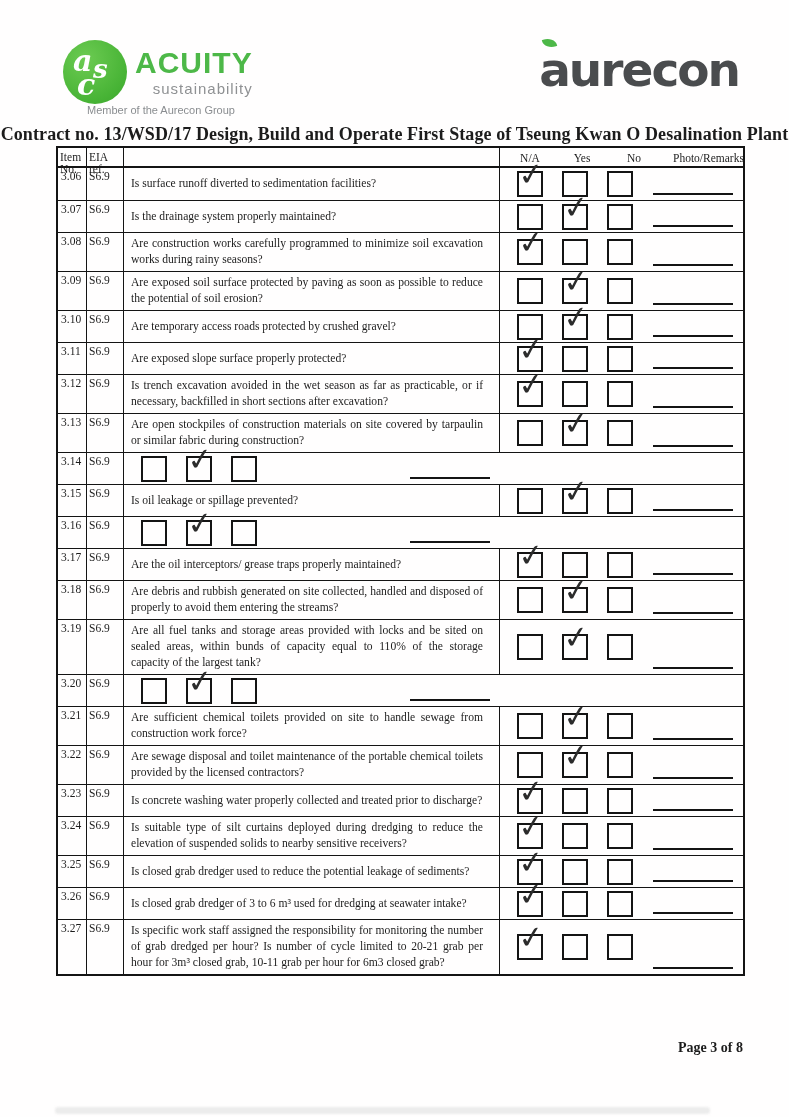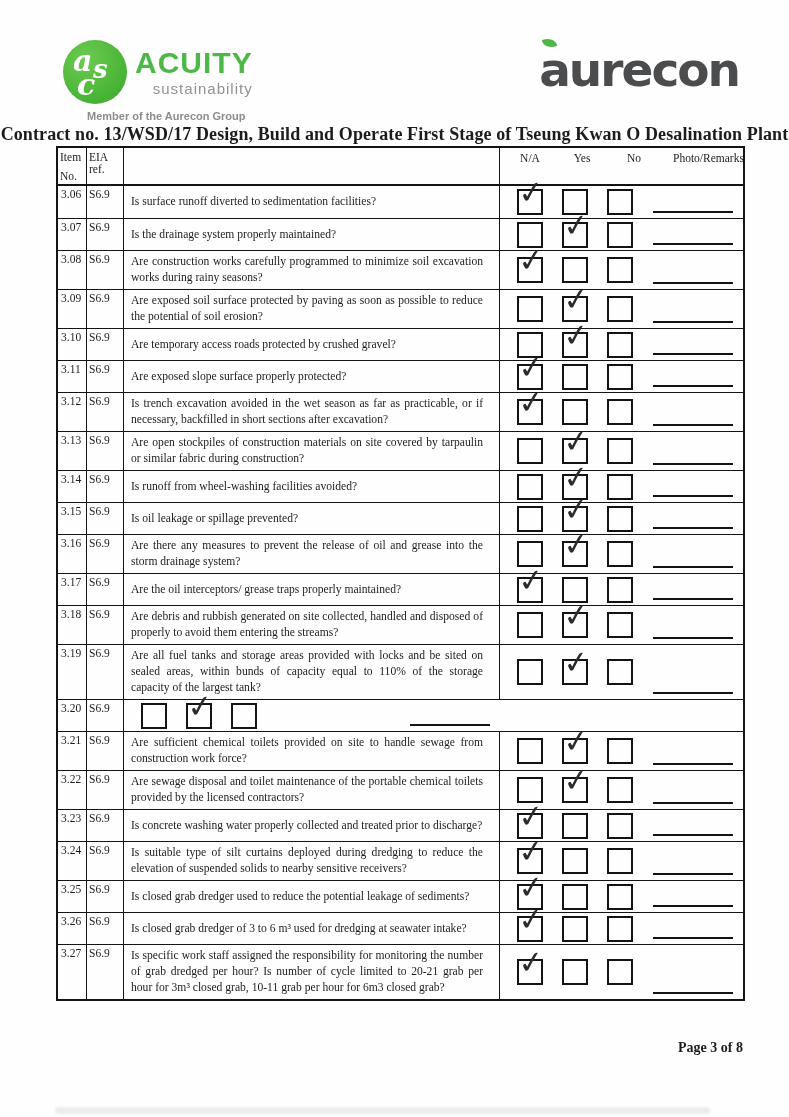--- a/index.html
+++ b/index.html
@@ -28,22 +28,22 @@
   .acuity-text { margin-left:8px; padding-top:8px; }
   .acuity-name {
     font-family:"Liberation Sans", sans-serif; font-weight:bold;
     font-size:30px; line-height:1; color:#4db848; letter-spacing:1px;
   }
   .acuity-sub {
     font-family:"Liberation Sans", sans-serif; font-size:15px;
     color:#8f9193; letter-spacing:1px; text-align:right; margin-top:2px;
   }
   .acuity-tag {
-    font-family:"Liberation Sans", sans-serif; font-weight:bold;
-    font-size:11px; color:#8a8d90; margin-top:6px; margin-left:24px;
+    font-family:"Liberation Sans", sans-serif; font-weight:normal;
+    font-size:11px; color:#8a8d90; margin-left:24px;
   }
   .aurecon { position:absolute; right:50px; top:46px; }
   .aurecon-word {
     position:relative; font-family:"DejaVu Sans", sans-serif; font-weight:bold;
     font-size:47px; line-height:1; color:#4a4c4e; letter-spacing:-2px;
   }
   .aurecon-leaf {
     position:absolute; left:4px; top:-8px; width:13px; height:10px;
     background:#4db848; border-radius:0 90% 0 90%;
     transform:rotate(-18deg); display:block;
@@ -54,21 +54,21 @@
     letter-spacing:0.1px;
   }
   
   .sheet-table {
     position:absolute; left:56px; top:146px; width:689px;
     border:2px solid #141414; background:#fffefe;
   }
   .trow, .thead {
     display:grid; grid-template-columns:29px 37px 376px 243px;
   }
-  .thead { height:38px; border-bottom:2px solid #141414; }
+  .thead { height:20px; border-bottom:2px solid #141414; }
   .trow + .trow { border-top:1.5px solid #141414; }
   .cell { position:relative; }
   .c-item { border-right:1.5px solid #141414; padding:2px 1px 1px 3px; font-size:11.5px; }
   .c-eia  { border-right:1.5px solid #141414; padding:2px 0 1px 2px; font-size:11.5px; }
   .c-q    { border-right:1.5px solid #141414; padding:3px 16px 3px 7px;
             display:flex; align-items:center; }
   .c-q span { font-size:11.6px; line-height:16px; text-align:justify; width:100%; }
   .c-checks { display:flex; align-items:center; padding-left:17px; gap:19px; }
   .h-item { display:flex; flex-direction:column; justify-content:space-between;
             padding:3px 1px 2px 2px; font-size:11.5px; }
@@ -262,23 +262,20 @@
             <span class="box">
               <span class="tick">✓</span>
             </span>
             <span class="box"></span>
             <span class="rline"></span>
           </div>
         </div>
         <div class="trow">
           <div class="cell c-item">3.14</div>
           <div class="cell c-eia">S6.9</div>
-          <div class="cell c-q">
-            <span>Is runoff from wheel-washing facilities avoided?</span>
-          </div>
           <div class="cell c-checks">
             <span class="box"></span>
             <span class="box">
               <span class="tick">✓</span>
             </span>
             <span class="box"></span>
             <span class="rline"></span>
           </div>
         </div>
         <div class="trow">
@@ -292,23 +289,20 @@
             <span class="box">
               <span class="tick">✓</span>
             </span>
             <span class="box"></span>
             <span class="rline"></span>
           </div>
         </div>
         <div class="trow">
           <div class="cell c-item">3.16</div>
           <div class="cell c-eia">S6.9</div>
-          <div class="cell c-q">
-            <span>Are there any measures to prevent the release of oil and grease into the storm drainage system?</span>
-          </div>
           <div class="cell c-checks">
             <span class="box"></span>
             <span class="box">
               <span class="tick">✓</span>
             </span>
             <span class="box"></span>
             <span class="rline"></span>
           </div>
         </div>
         <div class="trow">

